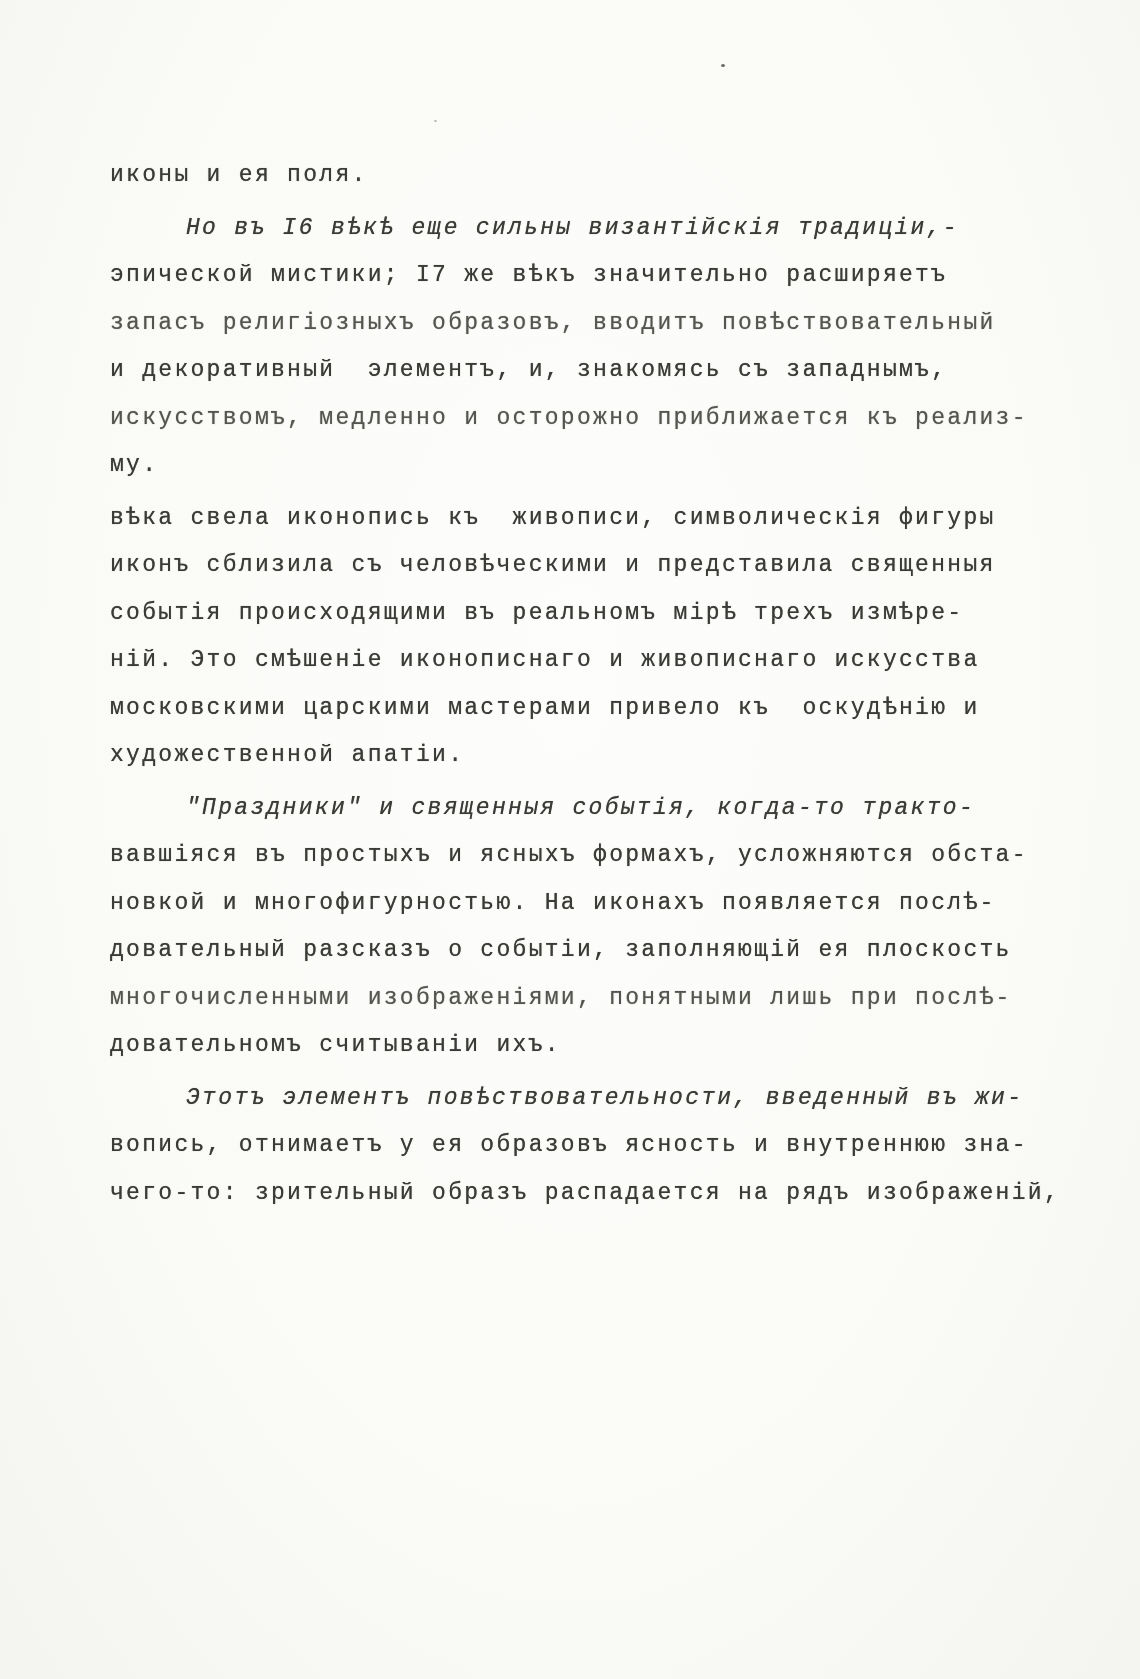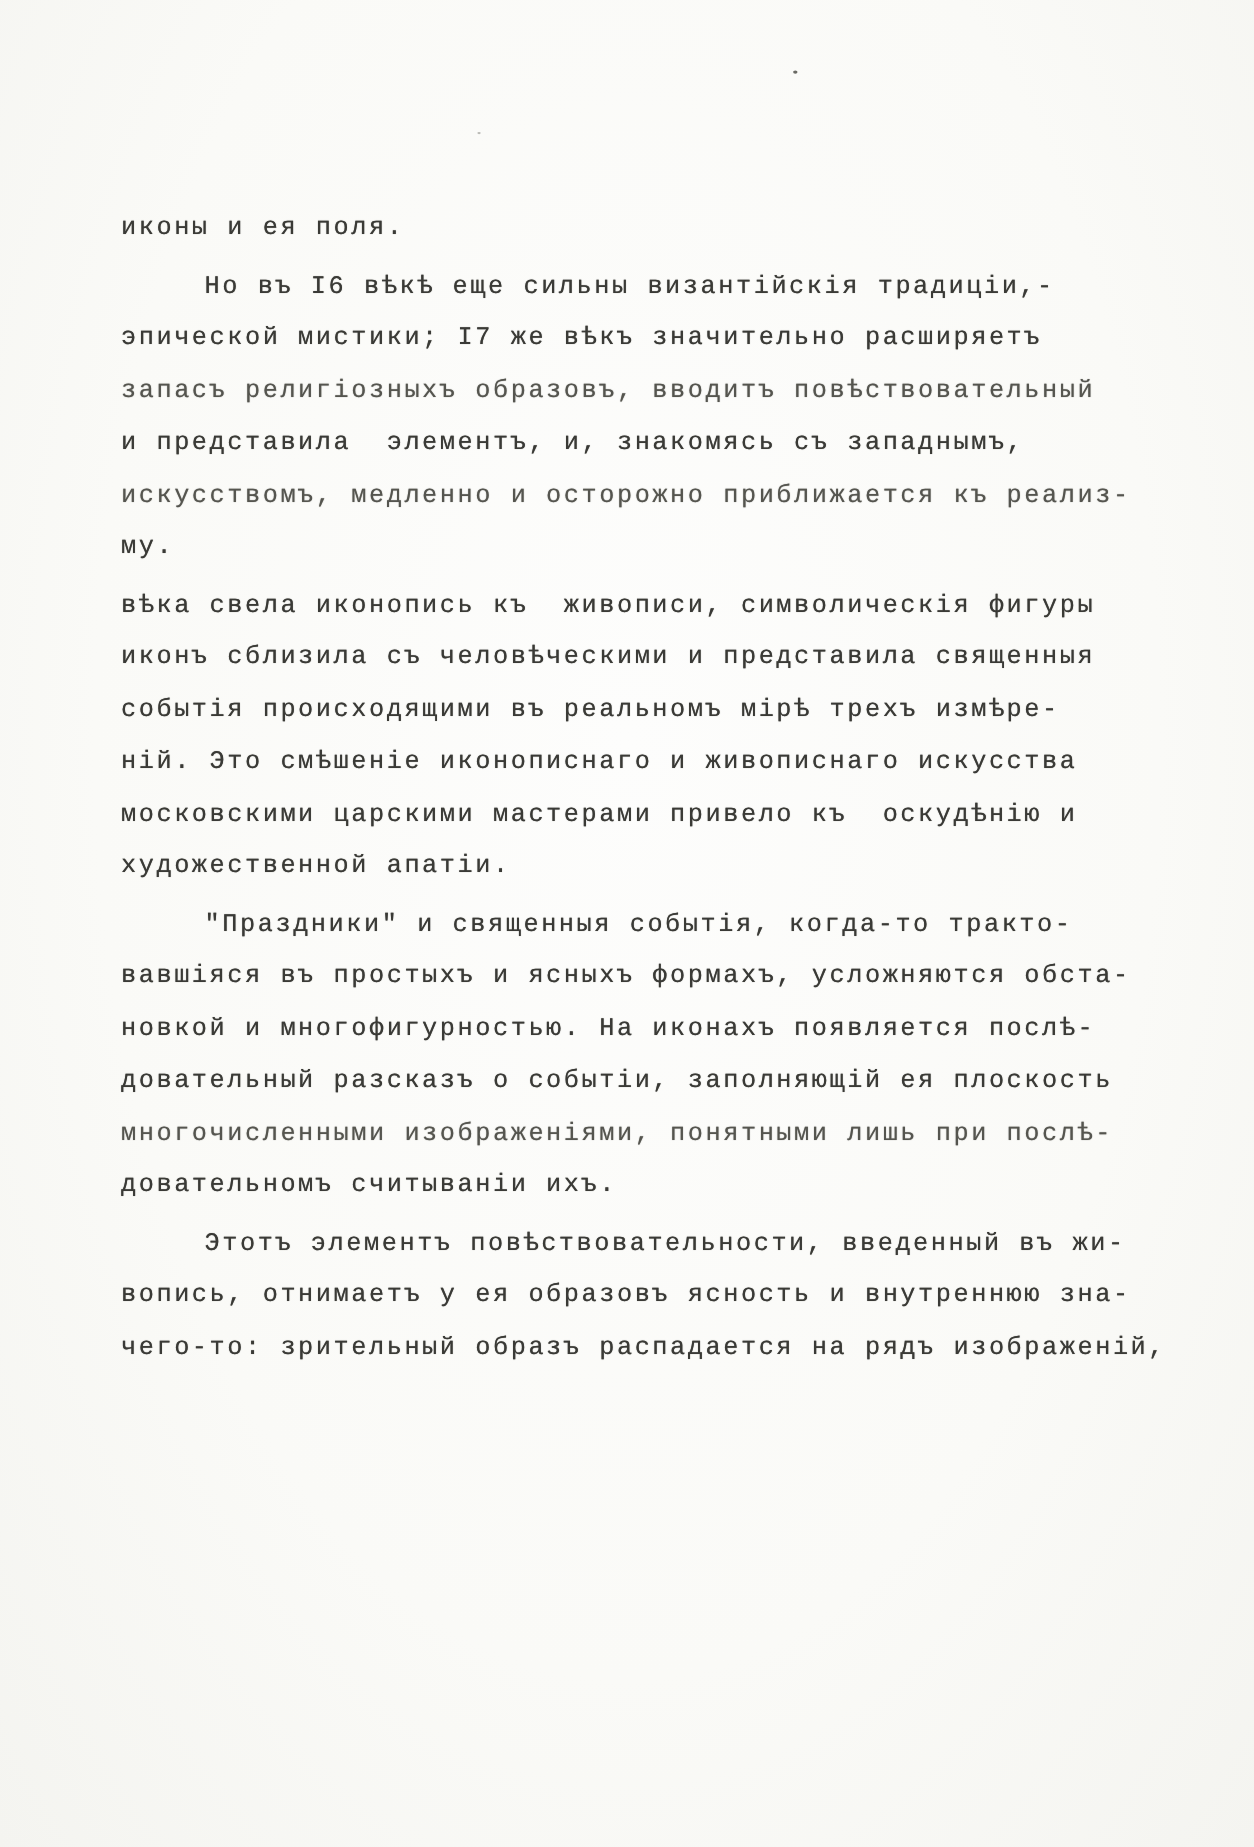--- a/index.html
+++ b/index.html
@@ -14,38 +14,39 @@
     margin: 0 auto;
     background: #fbfbf9;
     background-image: radial-gradient(ellipse at 50% 40%, #fdfdfc 0%, #fafaf7 60%, #f4f4f0 100%);
     overflow: hidden;
     box-sizing: border-box;
     font-family: "Liberation Mono", "DejaVu Sans Mono", monospace;
   }
   .text-block {
     position: absolute;
     left: 110px;
-    top: 184px;
+    top: 152px;
     width: 975px;
     color: #3a3a36;
   }
   .para {
     margin: 0 0 5px 0;
     padding: 0;
   }
   .line {
     display: block;
     font-size: 23px;
     line-height: 47.5px;
     letter-spacing: 2.3px;
     white-space: pre;
     text-shadow: 0 0 0.7px rgba(45,45,40,0.75);
   }
   .indent {
     text-indent: 76px;
+    font-style: italic;
   }
   .faded {
     color: #55554f;
     text-shadow: 0 0 1px rgba(70,70,64,0.6);
   }
   .speck {
     position: absolute;
     background: #6a6a64;
     border-radius: 50%;
   }
@@ -63,21 +64,21 @@
   <div class="text-block">
 
     <div class="para">
       <span class="line">иконы и ея поля.</span>
     </div>
 
     <div class="para">
       <span class="line indent">Но въ I6 вѣкѣ еще сильны византійскія традиціи,-</span>
       <span class="line">эпической мистики; I7 же вѣкъ значительно расширяетъ</span>
       <span class="line faded">запасъ религіозныхъ образовъ, вводитъ повѣствовательный</span>
-      <span class="line">и представила  элементъ, и, знакомясь съ западнымъ,</span>
+      <span class="line">и декоративный  элементъ, и, знакомясь съ западнымъ,</span>
       <span class="line faded">искусствомъ, медленно и осторожно приближается къ реализ-</span>
       <span class="line">му.</span>
     </div>
 
     <div class="para">
       <span class="line">вѣка свела иконопись къ  живописи, символическія фигуры</span>
       <span class="line">иконъ сблизила съ человѣческими и представила священныя</span>
       <span class="line">событія происходящими въ реальномъ мірѣ трехъ измѣре-</span>
       <span class="line">ній. Это смѣшеніе иконописнаго и живописнаго искусства</span>
       <span class="line">московскими царскими мастерами привело къ  оскудѣнію и</span>

